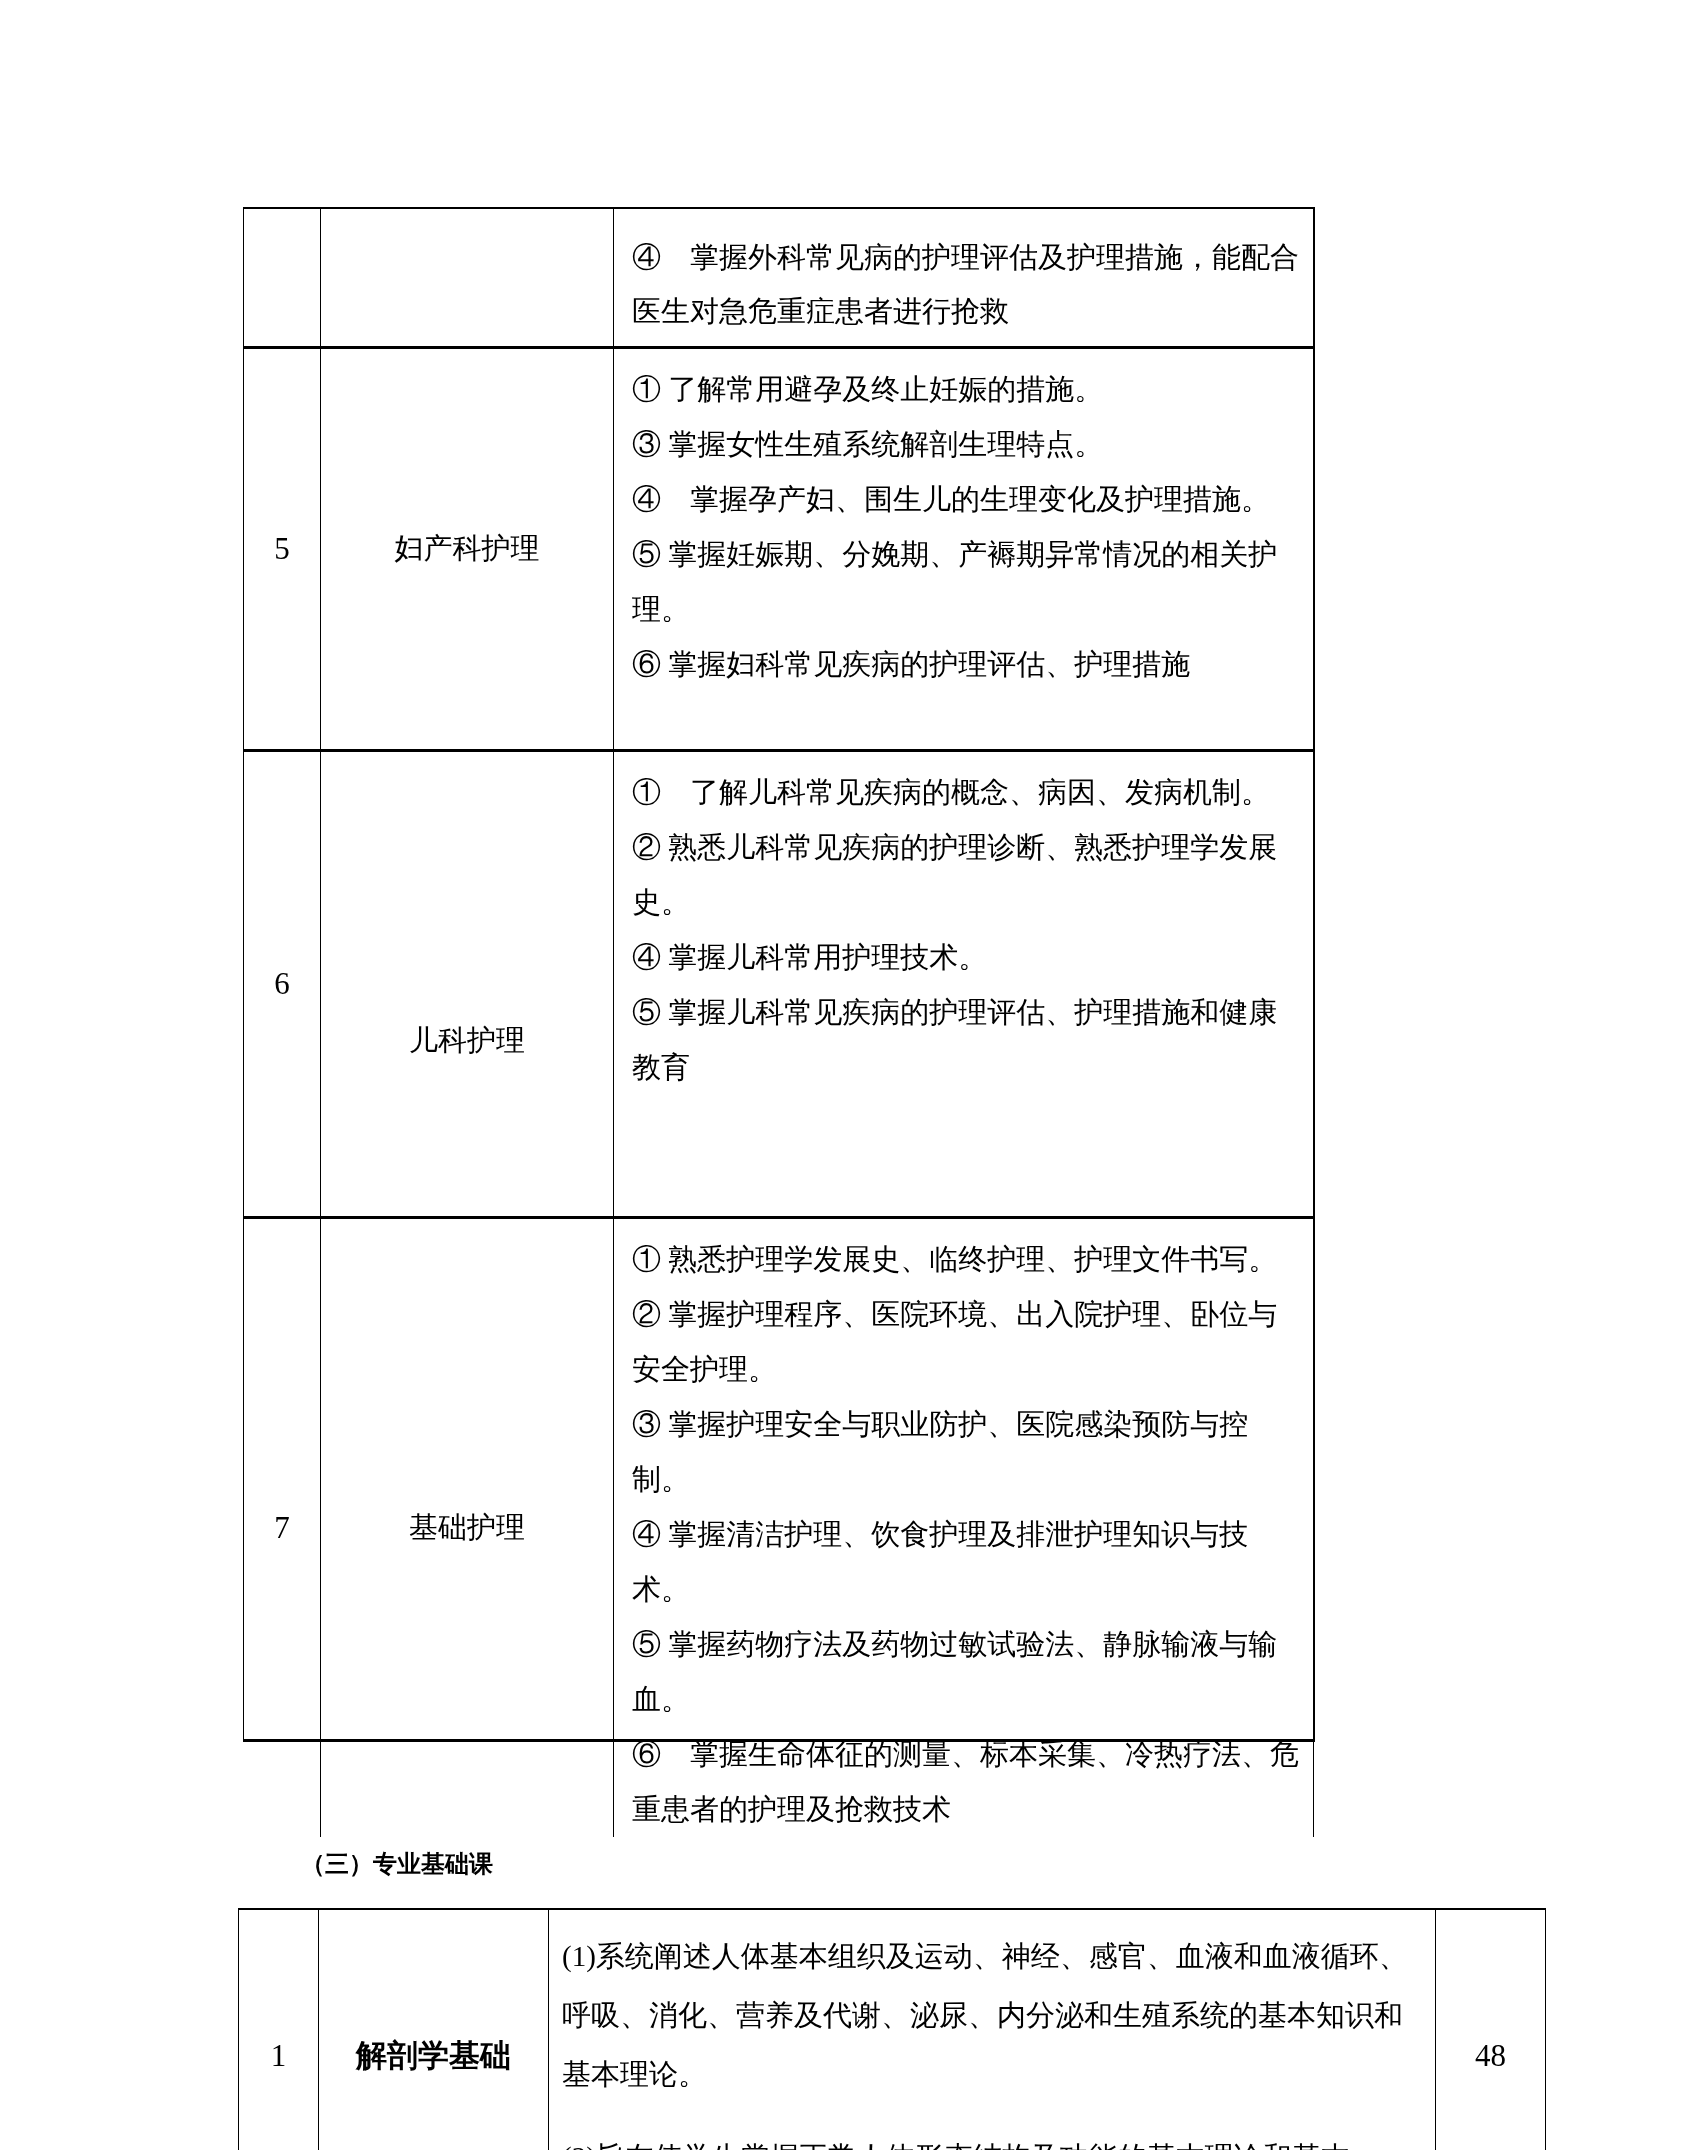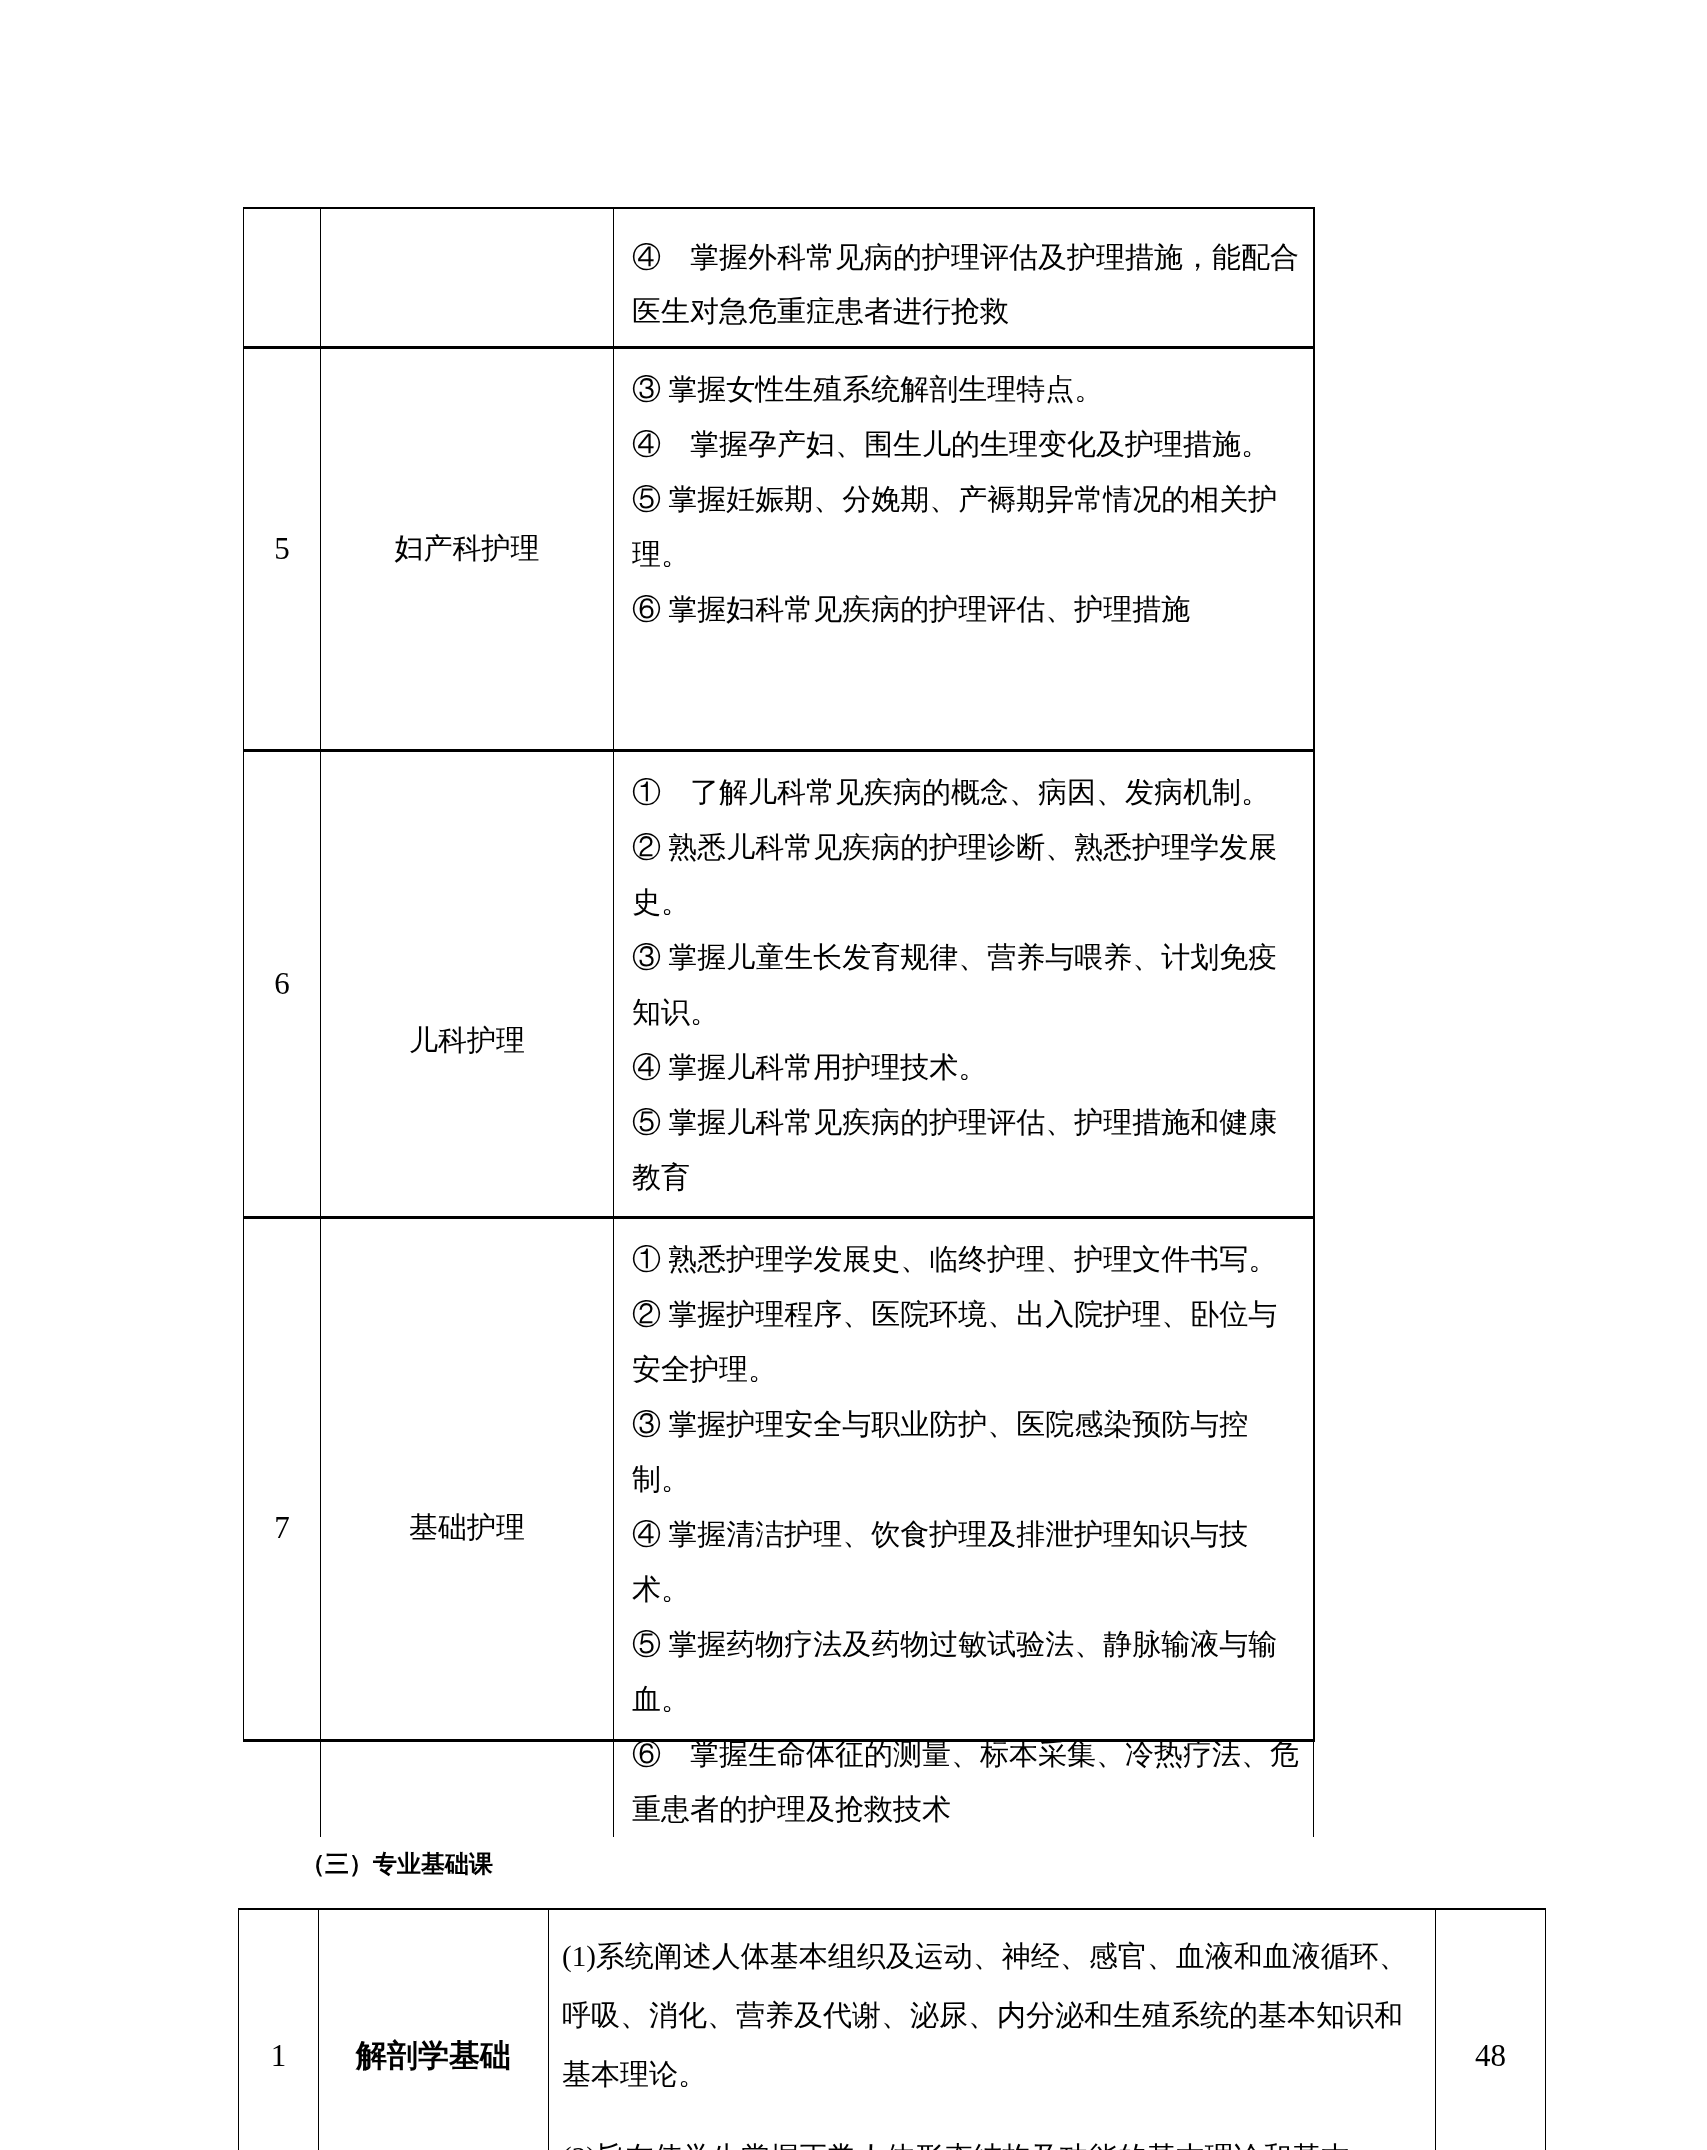--- a/index.html
+++ b/index.html
@@ -114,35 +114,35 @@
       <div class="cell c-desc">
         <div class="item">④　掌握外科常见病的护理评估及护理措施，能配合医生对急危重症患者进行抢救</div>
       </div>
       <div class="cell c-hours"></div>
     </div>
 
     <div class="trow r1">
       <div class="cell c-num">5</div>
       <div class="cell c-name">妇产科护理</div>
       <div class="cell c-desc">
+        <div class="item">① 了解常用避孕及终止妊娠的措施。</div>
         <div class="item">③ 掌握女性生殖系统解剖生理特点。</div>
         <div class="item">④　掌握孕产妇、围生儿的生理变化及护理措施。</div>
         <div class="item">⑤ 掌握妊娠期、分娩期、产褥期异常情况的相关护理。</div>
         <div class="item">⑥ 掌握妇科常见疾病的护理评估、护理措施</div>
       </div>
       <div class="cell c-hours">96</div>
     </div>
 
     <div class="trow r2">
       <div class="cell c-num">6</div>
       <div class="cell c-name name-low">儿科护理</div>
       <div class="cell c-desc">
         <div class="item">①　了解儿科常见疾病的概念、病因、发病机制。</div>
         <div class="item">② 熟悉儿科常见疾病的护理诊断、熟悉护理学发展史。</div>
-        <div class="item">③ 掌握儿童生长发育规律、营养与喂养、计划免疫知识。</div>
         <div class="item">④ 掌握儿科常用护理技术。</div>
         <div class="item">⑤ 掌握儿科常见疾病的护理评估、护理措施和健康教育</div>
       </div>
       <div class="cell c-hours">96</div>
     </div>
 
     <div class="trow r3">
       <div class="cell c-num">7</div>
       <div class="cell c-name">基础护理</div>
       <div class="cell c-desc">

